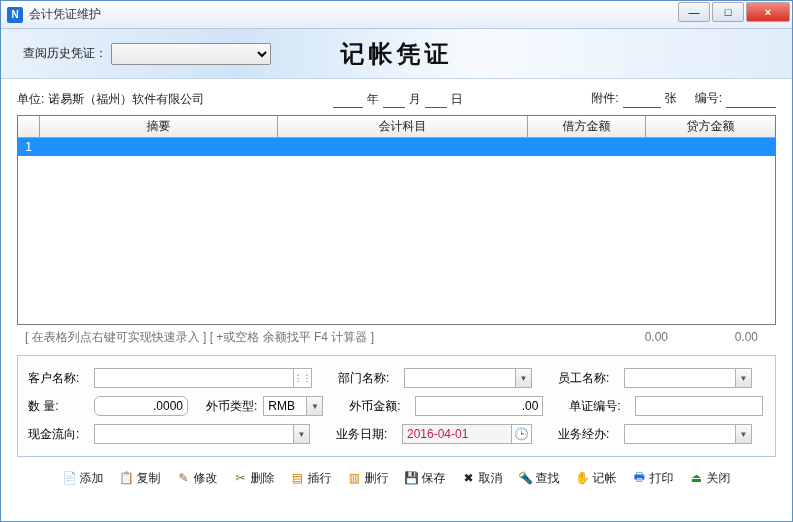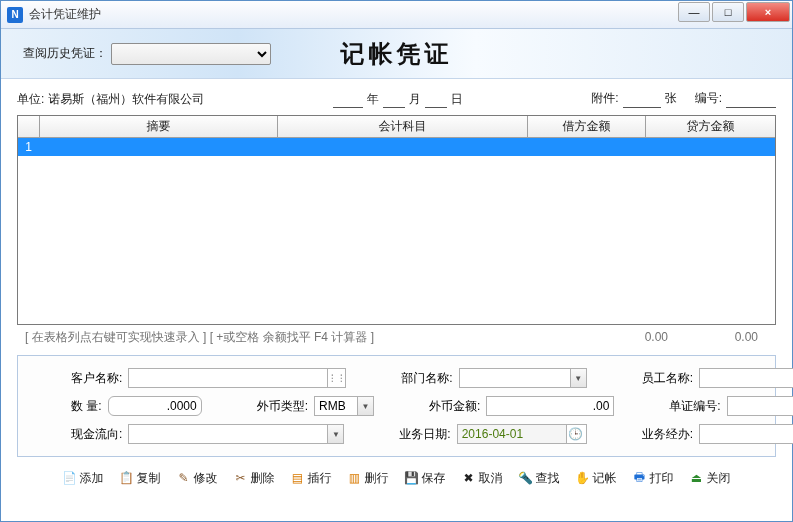--- a/index.html
+++ b/index.html
@@ -36,21 +36,21 @@
 .trow { display: flex; height: 18px; }
 .trow.selected { background: #1e90ff; color: #fff; }
 .td { border-right: 1px solid transparent; padding: 0 4px; display: flex; align-items: center; }
 .td.col-n { justify-content: center; background: linear-gradient(#fefefe,#ececec); color: #333; border-right: 1px solid #a0a0a0; }
 .trow.selected .td.col-n { background: #1e90ff; color: #fff; border-right-color: #1e90ff; }
 .hintrow { display: flex; align-items: center; padding: 4px 8px; height: 24px; color: #737373; }
 .hintrow .hint { flex: 1; }
 .hintrow .amt { width: 118px; text-align: right; padding-right: 10px; }
 .form-area { border: 1px solid #b5c9e2; margin-top: 6px; padding: 8px 10px; background: #fdfdfd; }
 .frow { display: flex; align-items: center; height: 28px; gap: 6px; }
-.flabel { width: 60px; text-align: left; white-space: nowrap; margin-left: 43px; }
+.flabel { width: 60px; text-align: left; white-space: nowrap; }
 .flabel.tight { width: 58px; letter-spacing: 0; }
 .finput { height: 20px; border: 1px solid #b0b0b0; background: #fff; padding: 0 4px; }
 .finput[readonly] { background: #f5f5f5; }
 .w-name { width: 200px; }
 .w-mid { width: 112px; }
 .w-curr { width: 44px; }
 .combo { position: relative; display: inline-flex; align-items: center; }
 .combo .arrow { width: 16px; height: 20px; border: 1px solid #b0b0b0; border-left: none; background: linear-gradient(#f9f9f9,#e4e4e4); display: flex; align-items: center; justify-content: center; font-size: 8px; color: #555; cursor: pointer; }
 .lookup { width: 18px; height: 20px; border: 1px solid #b0b0b0; border-left: none; display: flex; align-items: center; justify-content: center; cursor: pointer; font-size: 9px; color: #555; background: #fff; }
 .date-clock { width: 20px; height: 20px; border: 1px solid #b0b0b0; border-left: none; display: flex; align-items: center; justify-content: center; cursor: pointer; background: #fff; }
@@ -172,21 +172,21 @@
 
       <div class="frow">
         <span class="flabel">现金流向:</span>
         <span class="combo">
           <input class="finput w-name" style="width: 200px;">
           <span class="arrow">▼</span>
         </span>
         <span style="width:14px"></span>
         <span class="flabel">业务日期:</span>
         <span class="combo">
-          <input class="finput" style="width: 110px; color: #4d7c0f;" readonly="" value="2016-04-01">
+          <input class="finput" style="width: 110px; color: #be185d;" readonly="" value="2016-04-01">
           <span class="date-clock">🕒</span>
         </span>
         <span style="width:14px"></span>
         <span class="flabel">业务经办:</span>
         <span class="combo">
           <input class="finput w-mid" style="">
           <span class="arrow">▼</span>
         </span>
       </div>
     </div>

